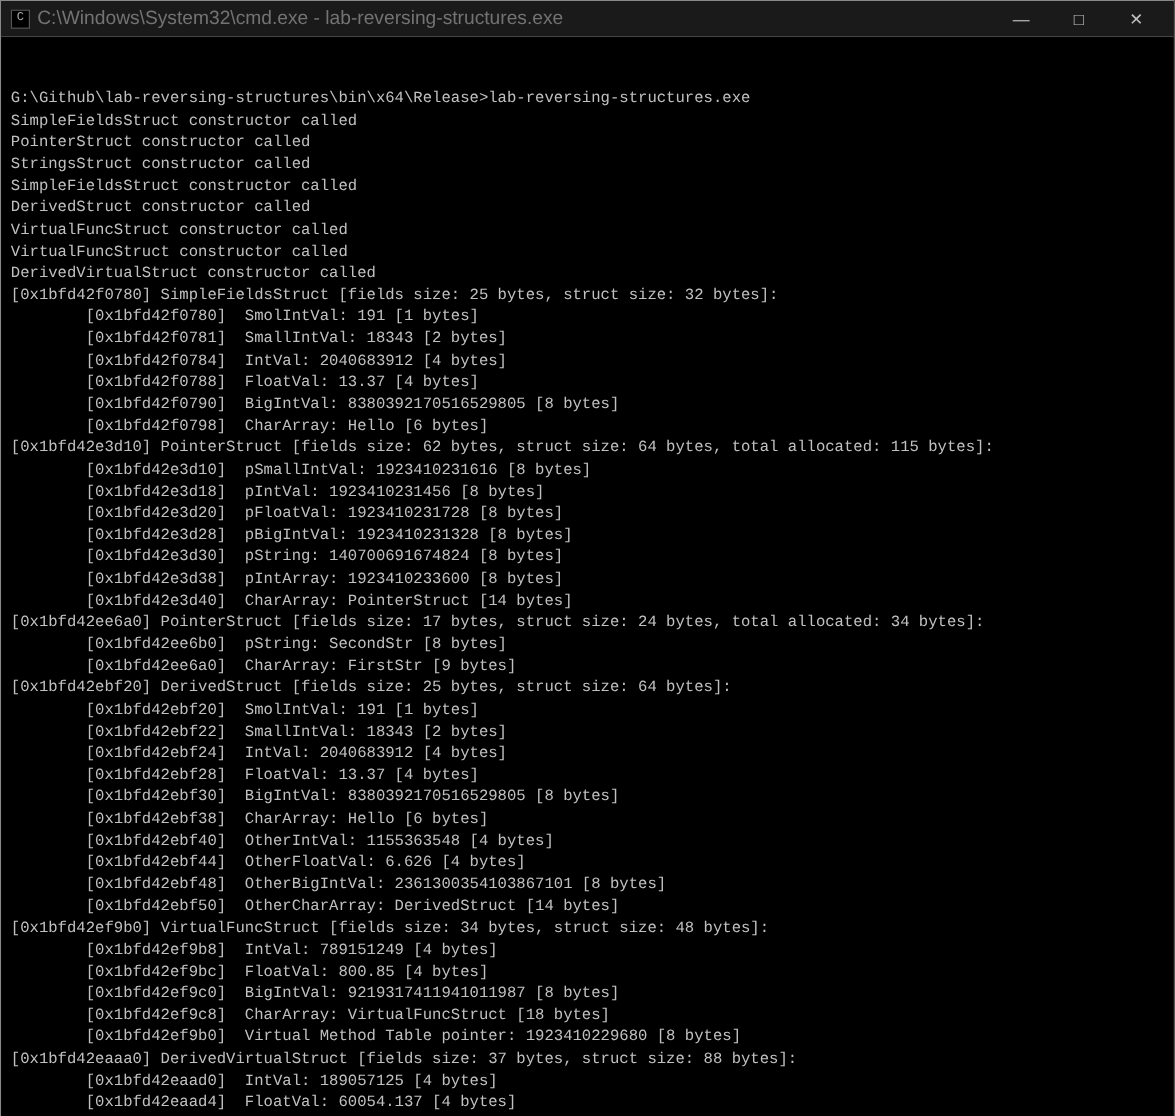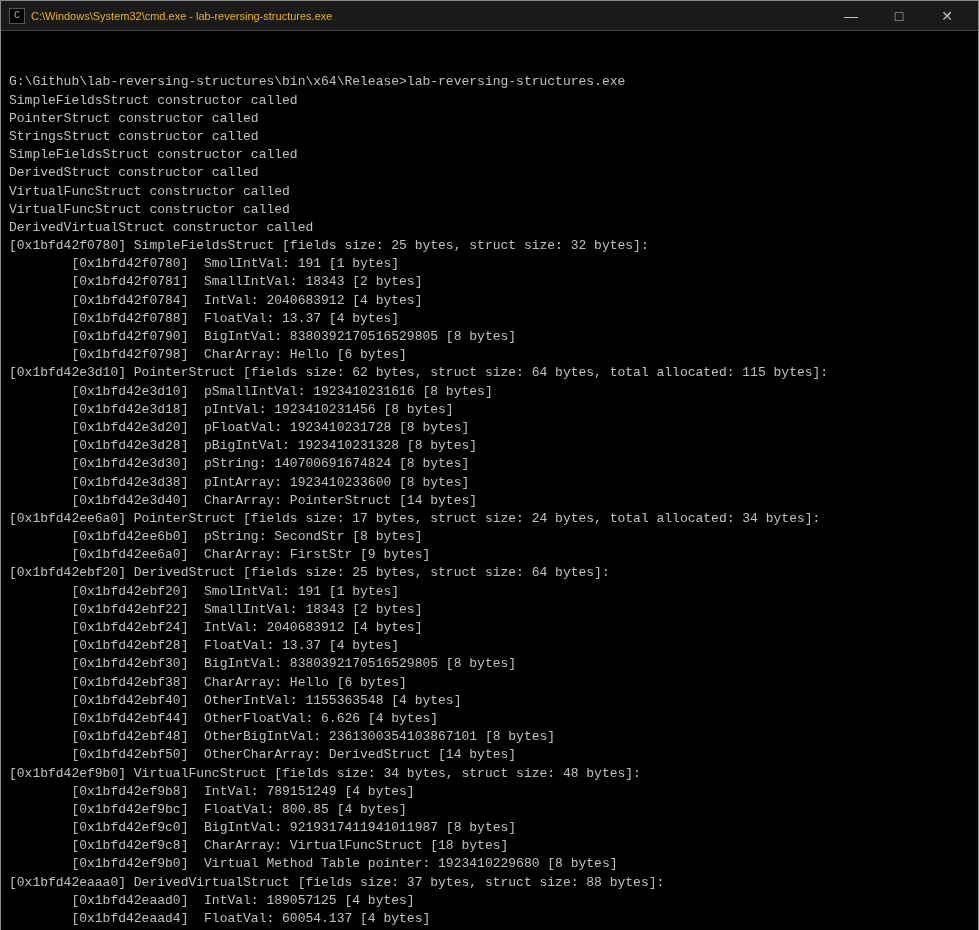--- a/index.html
+++ b/index.html
@@ -36,22 +36,22 @@
       background: #000;
       border: 1px solid #555;
       display: flex;
       align-items: center;
       justify-content: center;
       font-size: 10px;
       color: #aaa;
     }
     .title-bar-text {
       flex: 1;
-      color: #eab308;
-      font-size: 11px;
+      color: #737373;
+      font-size: 16px;
       font-family: 'Segoe UI', sans-serif;
     }
     .title-bar-controls {
       display: flex;
       gap: 2px;
     }
     .title-bar-btn {
       width: 46px;
       height: 30px;
       background: transparent;

